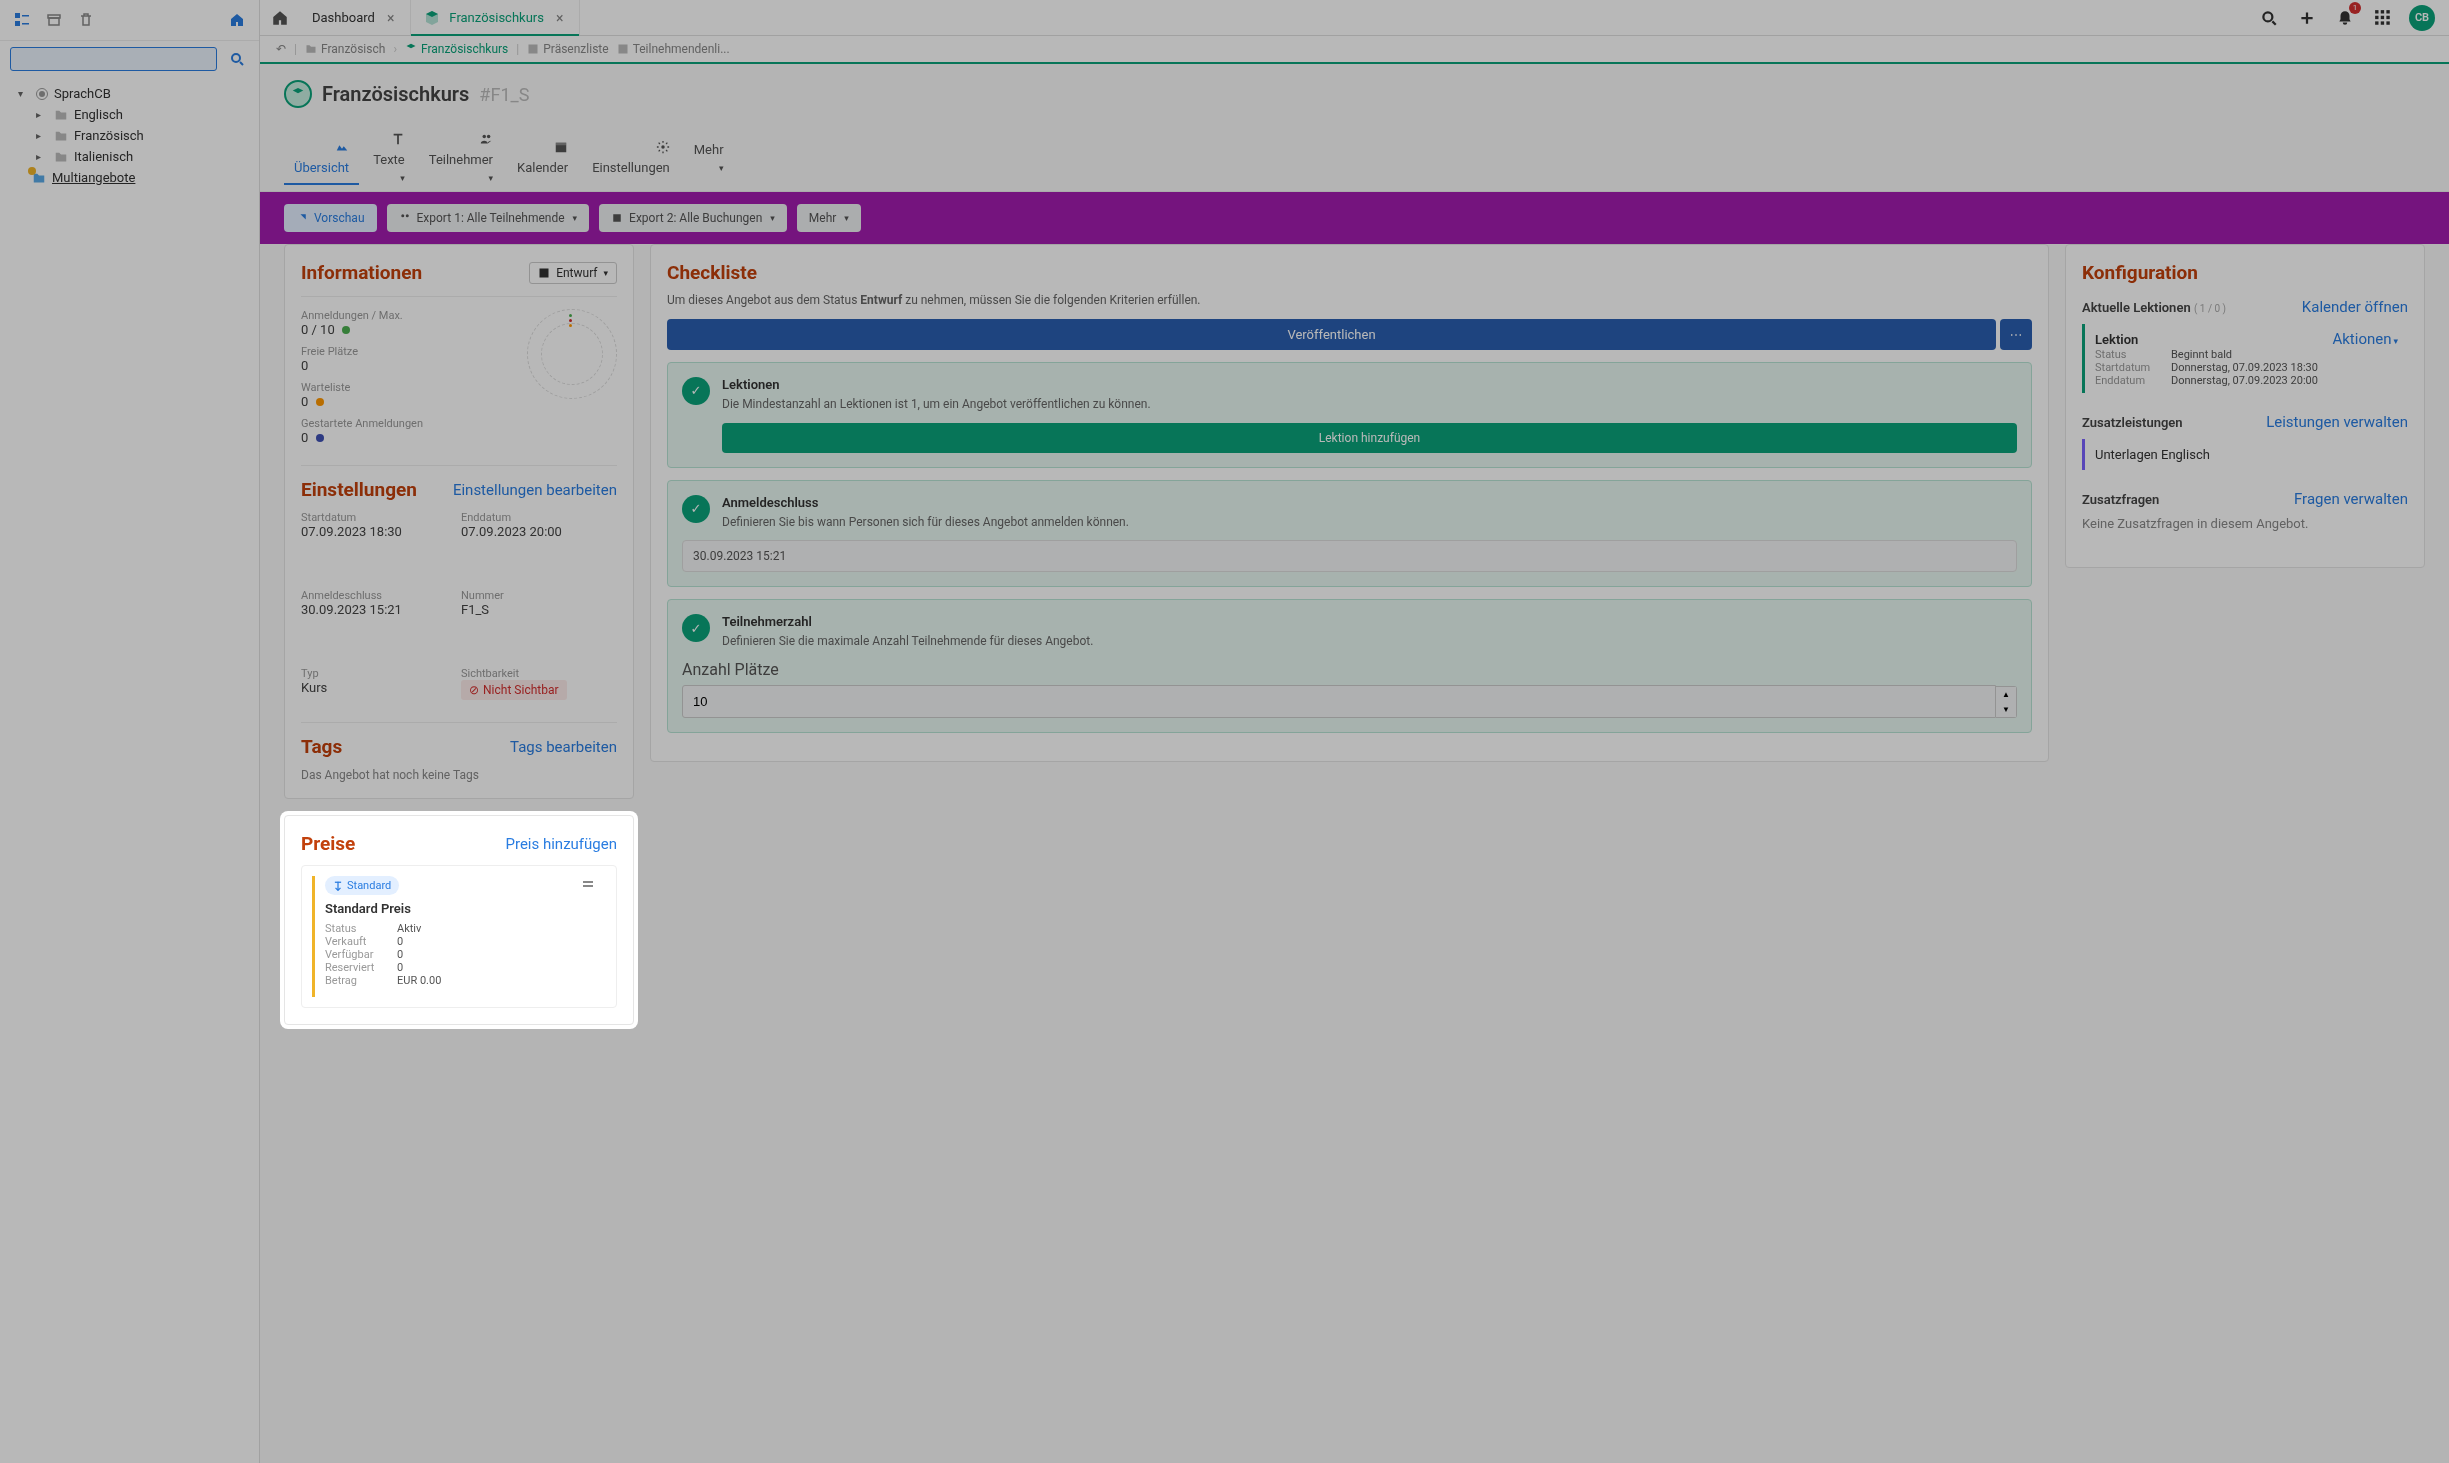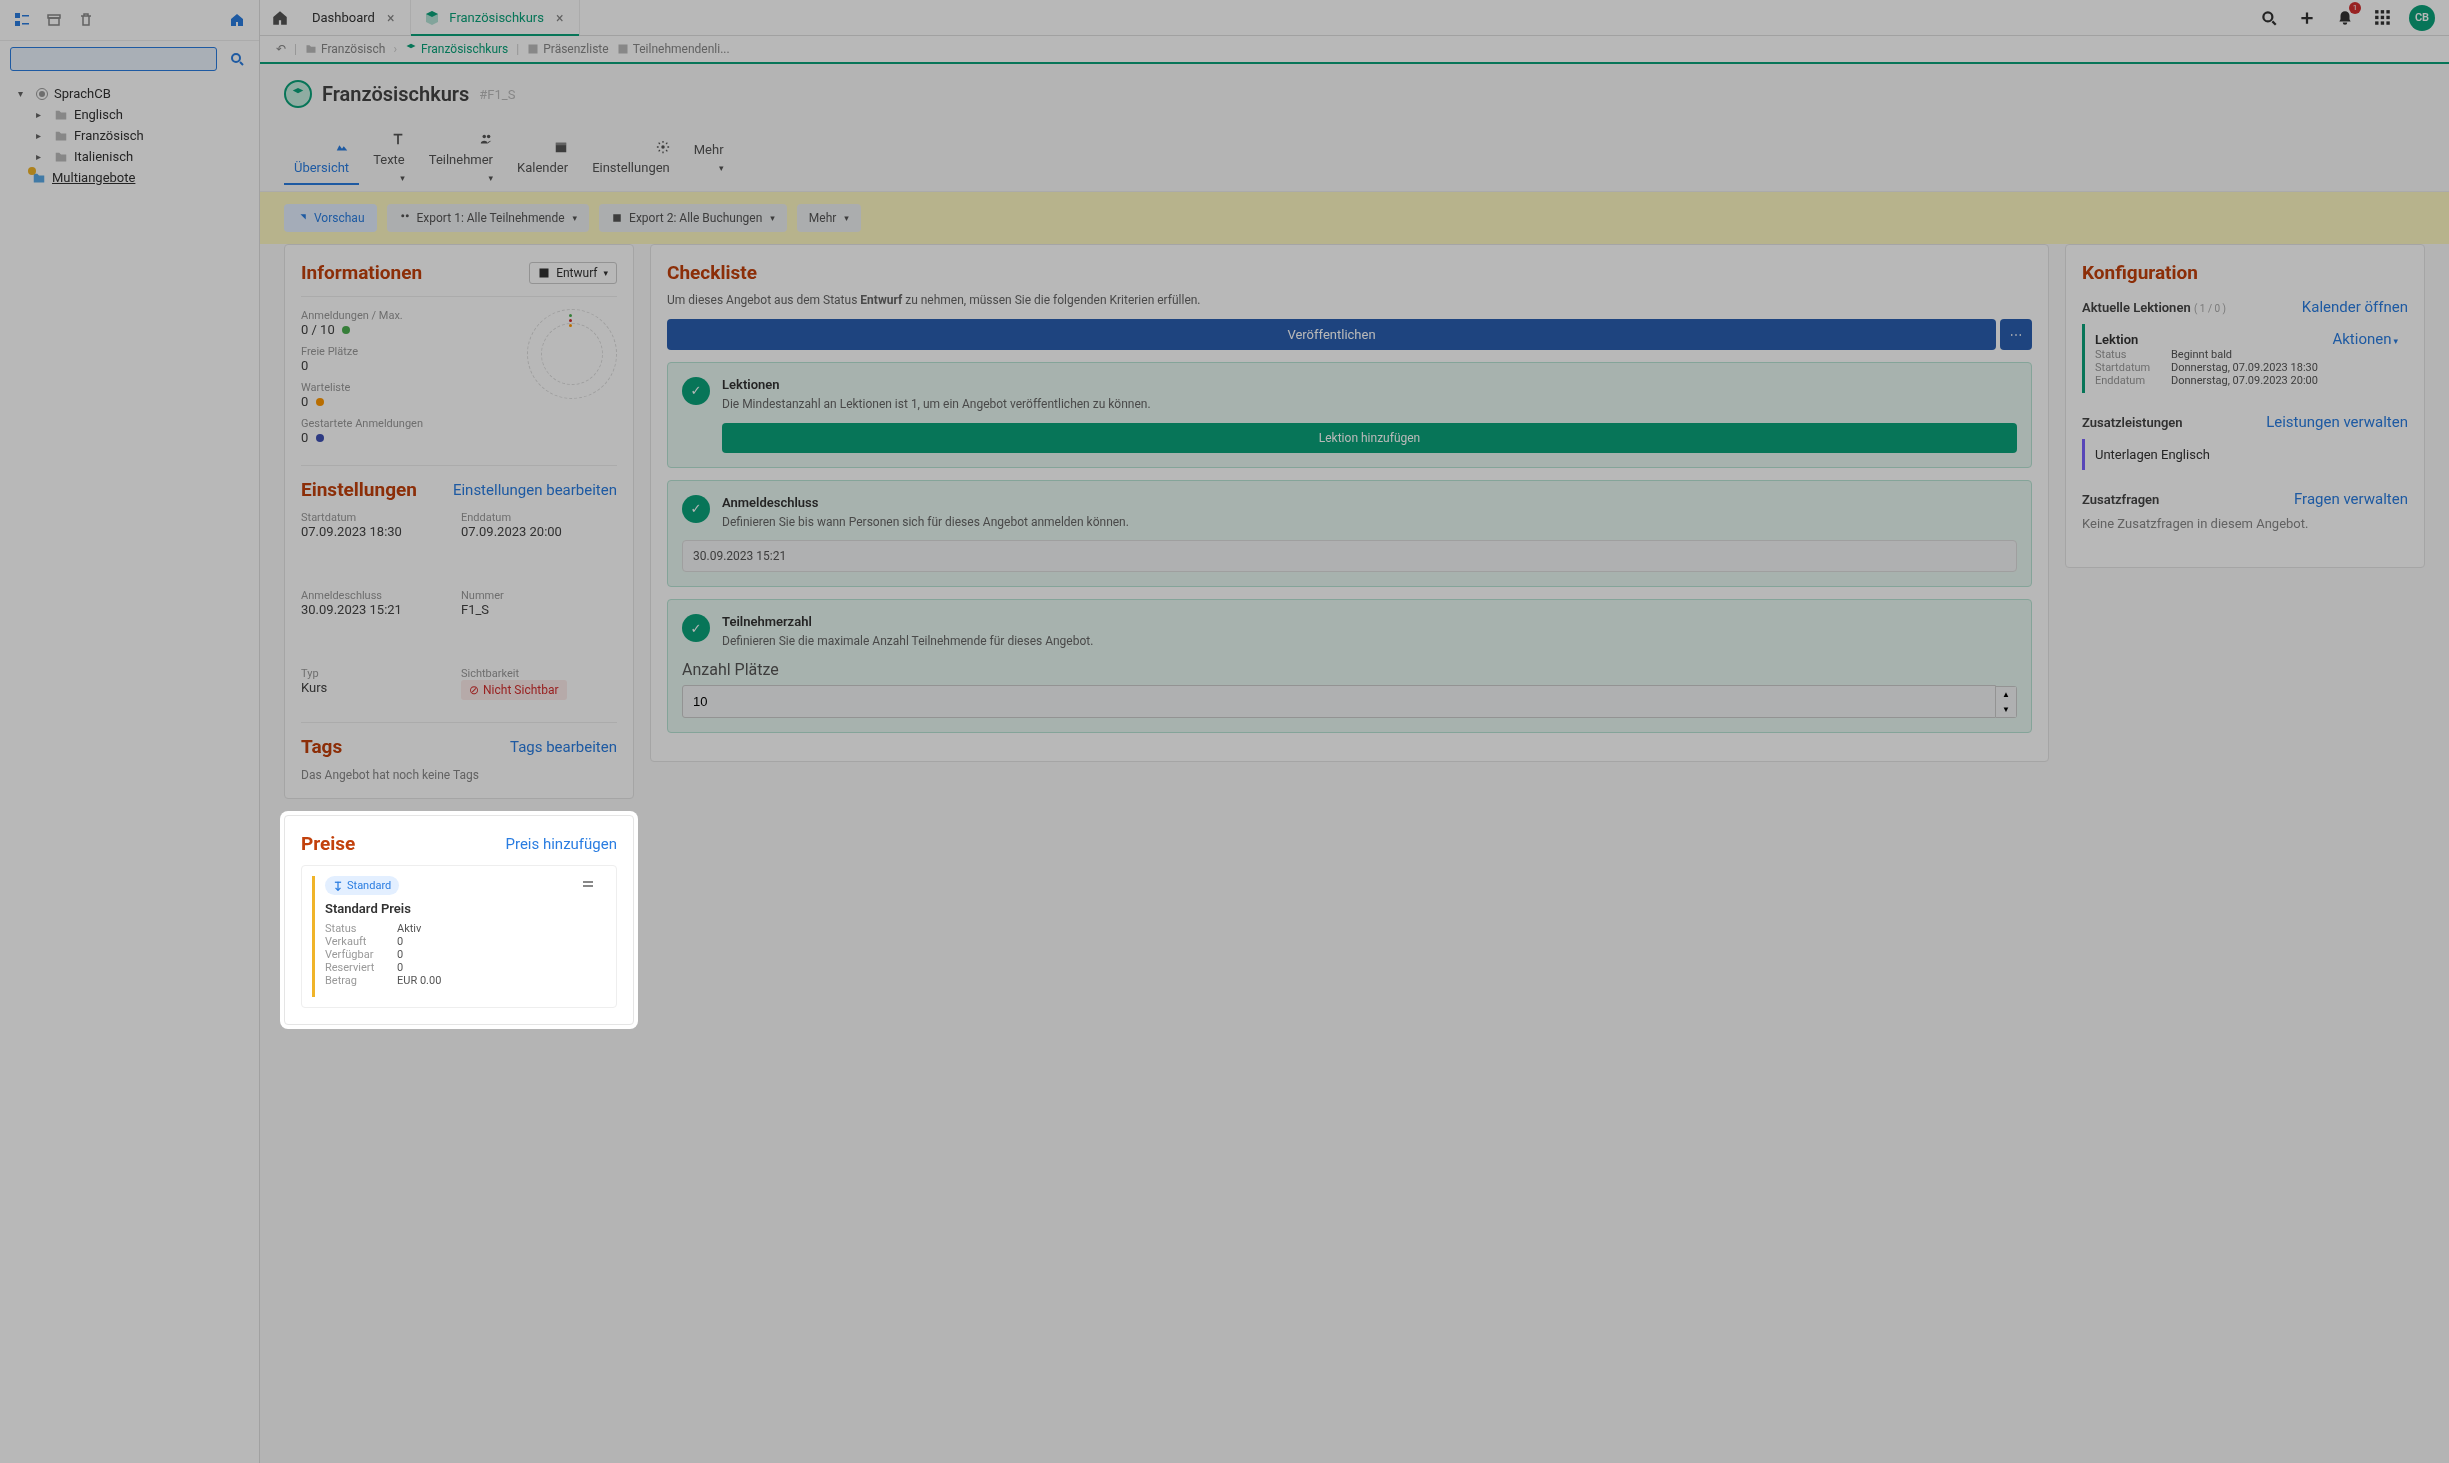--- a/index.html
+++ b/index.html
@@ -33,26 +33,26 @@
 .notif { position:relative; }
 .notif-badge { position:absolute; top:-4px; right:-4px; background:#d32f2f; color:#fff; border-radius:50%; width:12px; height:12px; font-size:8px; display:flex; align-items:center; justify-content:center; }
 .breadcrumbs { display:flex; align-items:center; gap:8px; padding:6px 16px; font-size:12px; color:#888; background:#fff; border-bottom:2px solid #0aa37a; }
 .breadcrumbs .sep { color:#ccc; }
 .breadcrumbs .bc-link { display:flex; align-items:center; gap:4px; cursor:pointer; }
 .breadcrumbs .bc-link.active { color:#0aa37a; }
 .header { padding:16px 24px 8px; background:#fafafa; }
 .header-title-row { display:flex; align-items:center; gap:10px; }
 .header-icon { width:28px; height:28px; border-radius:50%; background:#c7efe1; border:2px solid #0aa37a; display:flex; align-items:center; justify-content:center; color:#0aa37a; font-size:12px; }
 .header-title { font-size:20px; font-weight:600; color:#444; }
-.header-code { color:#bbb; font-size:13px; }
+.header-code { color:#bbb; font-size:18px; }
 .menubar { display:flex; align-items:center; gap:4px; padding:8px 24px 0; font-size:13px; border-bottom:1px solid #eee; background:#fafafa; }
 .menu-item { display:flex; align-items:flex-end; gap:6px; padding:8px 10px; color:#555; cursor:pointer;flex-direction:column; }
 .menu-item.active { color:#2a7de1; border-bottom:2px solid #2a7de1; margin-bottom:-1px; }
 .caret-down::after { content:'▾'; font-size:9px; margin-left:2px; }
-.actionbar { display:flex; align-items:center; gap:10px; padding:12px 24px; background:#fef9c3; }
+.actionbar { display:flex; align-items:center; gap:10px; padding:12px 24px; background:#a21caf; }
 .action-btn { display:flex; align-items:center; gap:6px; padding:7px 12px; border-radius:4px; font-size:12px; cursor:pointer; color:#555; background:#eef0f2; }
 .action-btn.primary { background:#e3efff; color:#2a7de1; }
 .content { flex:1; padding:0 24px 24px; overflow:auto; }
 .cols { display:flex; gap:16px; align-items:flex-start; }
 .card { background:#fff; border-radius:4px; border:1px solid #e5e5e5; padding:16px; margin-bottom:14px; }
 .col1 { width:350px; flex-shrink:0; }
 .col2 { flex:1; min-width:300px; }
 .col3 { width:360px; flex-shrink:0; }
 .card-title-row { display:flex; align-items:center; justify-content:space-between; margin-bottom:10px; }
 .card-title { font-size:19px; font-weight:700; color:#c2410c; }

